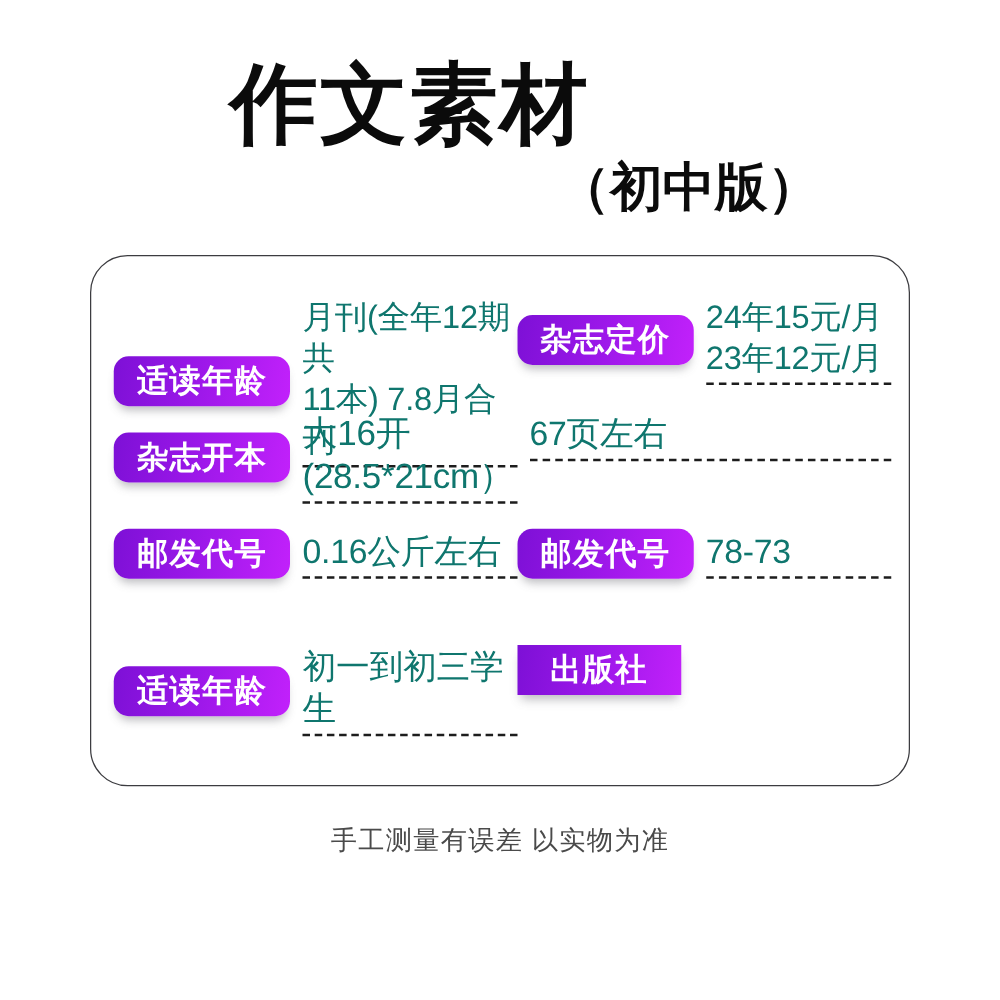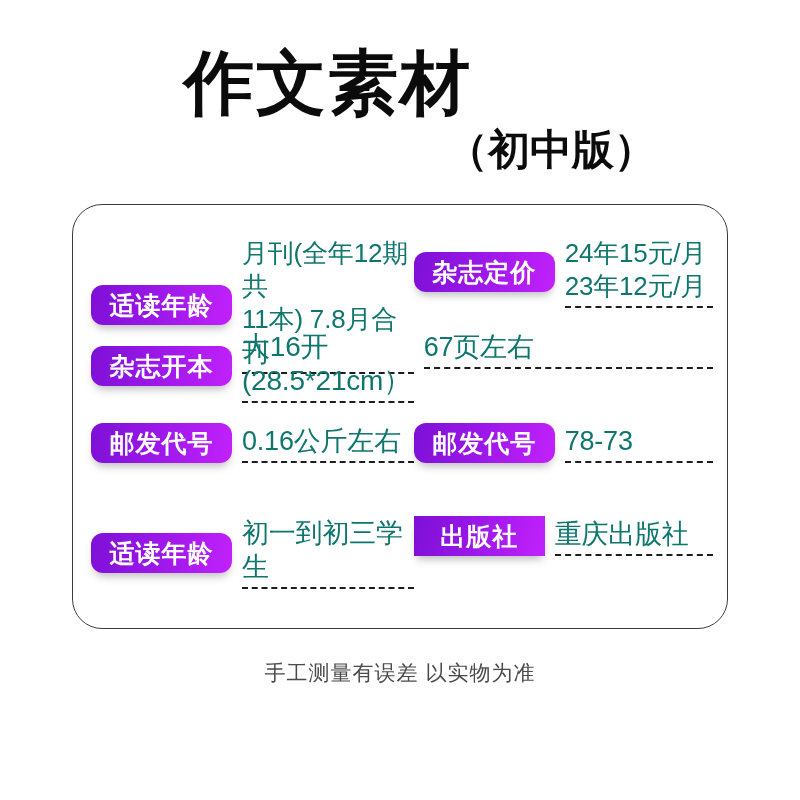--- a/index.html
+++ b/index.html
@@ -186,20 +186,19 @@
       </div>
     </div>
 
     <div class="row">
       <div class="cell left">
         <span class="badge w4">适读年龄</span>
         <span class="value">初一到初三学生</span>
       </div>
       <div class="cell right">
         <span class="badge w3">出版社</span>
-        <span class="value">重庆出版社</span>
       </div>
     </div>
 
   </div>
 </div>
 
 <div class="footer">手工测量有误差  以实物为准</div>
 
 </body></html>

